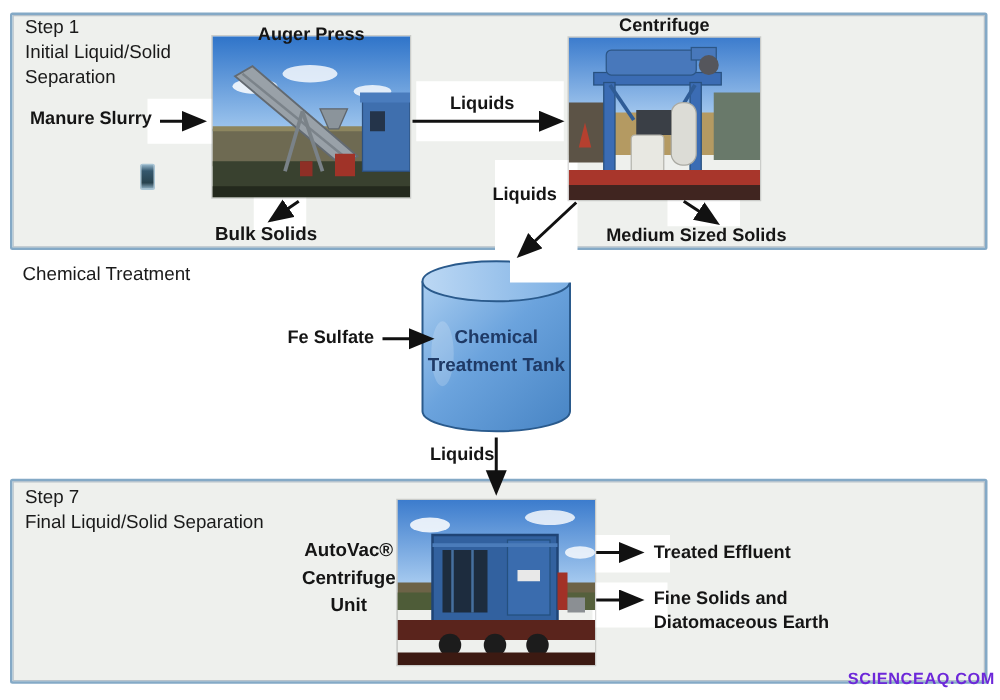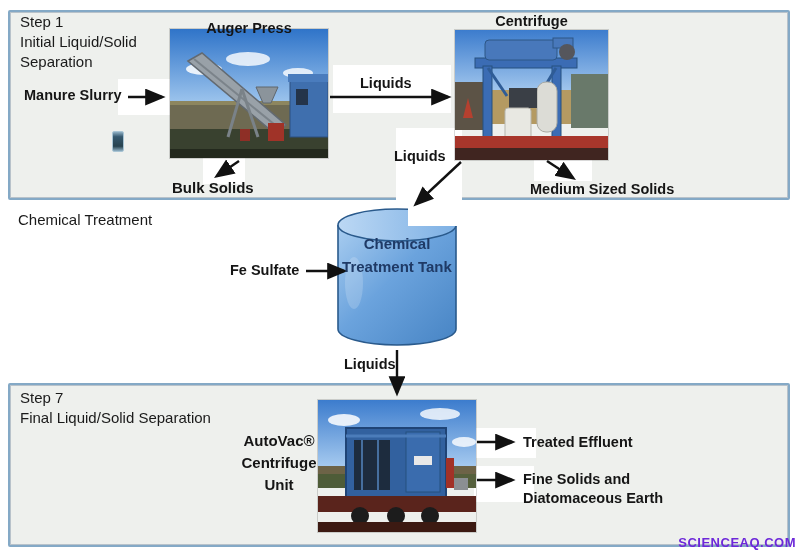--- a/index.html
+++ b/index.html
@@ -9,21 +9,21 @@
            box-shadow:inset 0 0 0 1px rgba(45,75,110,.28);z-index:1;}
   .whitepatch{position:absolute;background:#ffffff;z-index:2;}
   .photo{position:absolute;z-index:3;box-shadow:0 0 0 1px rgba(0,0,0,.15);}
   .photo svg{display:block;}
   .heading{position:absolute;z-index:6;font-weight:normal;font-size:15px;line-height:1.32;color:#1a1a1a;}
   .label{position:absolute;z-index:6;font-weight:bold;font-size:14.5px;color:#151515;white-space:nowrap;}
   .label.wrap{white-space:normal;}
   .center{text-align:center;}
   #arrow-overlay{position:absolute;left:0;top:0;z-index:5;pointer-events:none;}
   #tank-wrap{position:absolute;left:336px;top:205px;width:122px;height:145px;z-index:3;}
-  #tank-label{position:absolute;left:336px;top:232px;width:122px;z-index:6;text-align:center;
+  #tank-label{position:absolute;left:336px;top:258px;width:122px;z-index:6;text-align:center;
               font-weight:bold;font-size:15px;line-height:1.55;color:#1f3a66;}
   #tank-notch{position:absolute;left:408px;top:200px;width:52px;height:26px;background:#fff;z-index:4;}
   #blue-marker{position:absolute;left:112px;top:131px;width:10px;height:19px;z-index:6;
                background:linear-gradient(180deg,#8fb0c4 0%,#35586e 25%,#28434f 75%,#8fb0c4 100%);
                border:1px solid #a8c4d4;border-radius:2px;}
   #watermark{position:absolute;right:4px;top:535px;z-index:7;font-size:13px;font-weight:bold;
              color:#6d28d9;letter-spacing:.5px;}
 </style>
 </head>
 <body>
@@ -107,21 +107,21 @@
       <rect y="118" width="153" height="12" fill="#402520"></rect>
     </svg>
   </div>
 
   <div id="blue-marker"></div>
 
   <div class="label" style="left:24px;top:87px;">Manure Slurry</div>
   <div class="label" style="left:360px;top:75px;">Liquids</div>
   <div class="label" style="left:172px;top:179px;font-size:15px;">Bulk Solids</div>
   <div class="label" style="left:394px;top:148px;">Liquids</div>
-  <div class="label" style="left:530px;top:181px;">Medium Sized Solids</div>
+  <div class="label" style="left:485px;top:181px;">Medium Sized Solids</div>
 
   <div class="heading" style="left:18px;top:210px;width:200px;">
     <div>Chemical Treatment</div>
   </div>
 
   <div id="tank-wrap">
     <svg width="122" height="145" viewBox="0 0 122 145">
       <defs>
         <linearGradient id="tankG" x1="0" y1="0" x2="1" y2="1">
           <stop offset="0" stop-color="#a9cdf0"></stop>

